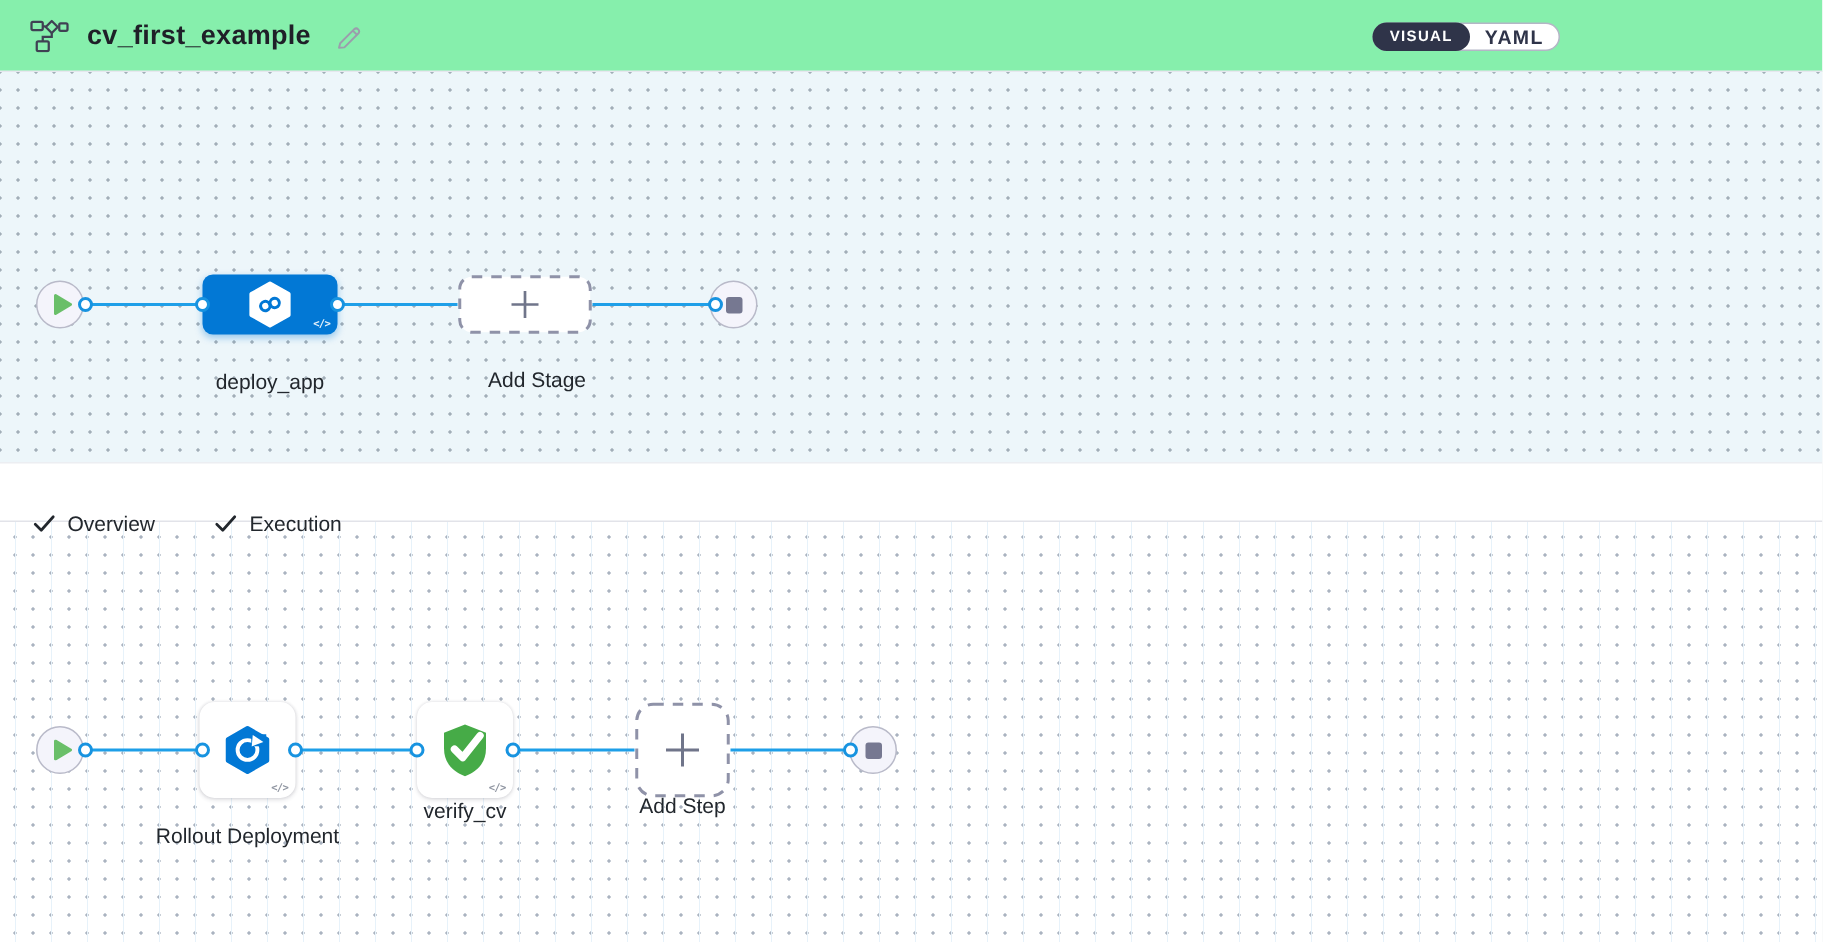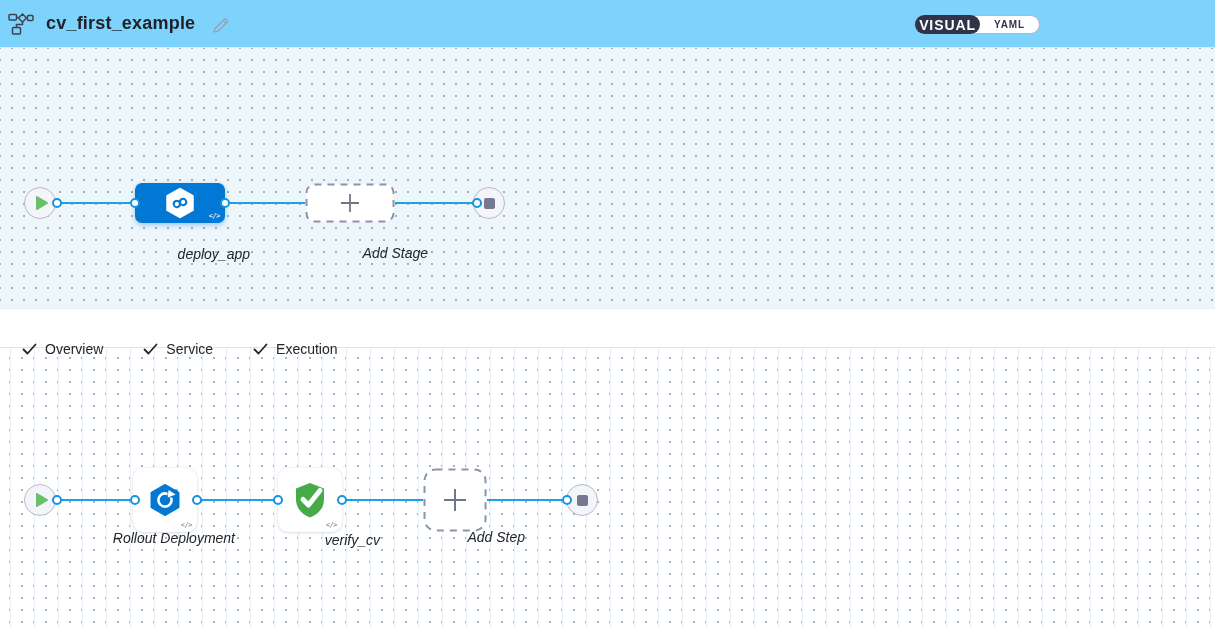--- a/index.html
+++ b/index.html
@@ -1,32 +1,32 @@
 <!DOCTYPE html>
 <html><head>
 <meta charset="utf-8">
 <style>
   * { margin:0; padding:0; box-sizing:border-box; }
   html,body { background:#f4f5f8; }
   body { font-family:"Liberation Sans", sans-serif; }
   .app { position:relative; width:1215px; height:628px; background:#ffffff; overflow:hidden; }
 
   
-  .header { position:absolute; top:0; left:0; right:0; height:48px; background:#7dd3fc;
-            border-bottom:1px solid #e6e7ee; display:flex; align-items:center; padding-left:8px; z-index:6; }
+  .header { position:absolute; top:0; left:0; right:0; height:48px; background:#86efac;
+            border-bottom:1px solid #e6e7ee; display:flex; align-items:center; padding-left:20px; z-index:6; }
   .pipeline-icon { width:26px; height:22px; flex:none; }
   .title { font-size:18px; font-weight:700; color:#1f2028; margin-left:12px; letter-spacing:.2px; }
   .edit-btn { margin-left:14px; width:22px; height:22px; display:flex; align-items:center; justify-content:center; cursor:pointer; }
   .toggle { position:absolute; right:175px; top:15px; width:125px; height:19px; background:#fff;
             border:1px solid #b4b6c6; border-radius:10px; display:flex; align-items:center; }
   .toggle-visual { width:65px; height:19px; margin:-1px 0 -1px -1px; border-radius:10px; background:#2f3449; color:#fff;
                    display:flex; align-items:center; justify-content:center;
-                   font-size:14px; font-weight:700; letter-spacing:.9px; cursor:pointer; }
+                   font-size:10px; font-weight:700; letter-spacing:.9px; cursor:pointer; }
   .toggle-yaml { flex:1; display:flex; align-items:center; justify-content:center; color:#2f3449;
-                 font-size:10px; font-weight:700; letter-spacing:.9px; cursor:pointer; }
+                 font-size:13px; font-weight:700; letter-spacing:.9px; cursor:pointer; }
 
   
   .canvas1 { position:absolute; top:48px; left:0; width:1215px; height:260px;
              background-color:#edf6fa;
              background-image:radial-gradient(#a2aeb8 1px, transparent 1.15px);
              background-size:12px 12px; background-position:6px 6px; }
   .canvas2 { position:absolute; top:348px; left:0; width:1215px; height:280px;
              background-color:#ffffff;
              background-image:linear-gradient(to right,#e7f2fa 1px, transparent 1px),
                               radial-gradient(#aab3c0 1px, transparent 1.15px);
@@ -54,22 +54,22 @@
                display:flex; align-items:center; justify-content:center; z-index:2; cursor:pointer;
                box-shadow:0 2px 5px rgba(2,120,213,.35); }
   .step-box { position:absolute; width:64px; height:64px; border-radius:10px; background:#fff;
               display:flex; align-items:center; justify-content:center; z-index:2; cursor:pointer;
               box-shadow:0 1px 3px rgba(40,41,61,.14), 0 0 2px rgba(40,41,61,.10); }
   .dashed-box { position:absolute; z-index:2; cursor:pointer; }
   .code-glyph { position:absolute; right:5px; bottom:3px; font-family:"DejaVu Sans Mono", monospace;
                 font-size:7px; font-weight:700; letter-spacing:-.5px; }
   .code-glyph.on-blue { color:rgba(255,255,255,.9); }
   .code-glyph.on-white { color:#8f95a1; }
-  .node-label { position:absolute; width:140px; text-align:right; font-size:14px;
-                color:#22272d; line-height:1.5; z-index:2;font-style:italic; }
+  .node-label { position:absolute; width:140px; text-align:center; font-size:14px;
+                color:#22272d; line-height:1.5; z-index:2; }
 </style>
 </head>
 <body>
 
 <div class="app">
 
   <div class="header">
     <svg class="pipeline-icon" viewBox="0 0 26 22" fill="none">
       <rect x="1" y="1.5" width="7.5" height="5.5" rx="1" stroke="#3f4153" stroke-width="1.5"></rect>
       <path d="M14.5 1 L18.5 5 L14.5 9 L10.5 5 Z" stroke="#3f4153" stroke-width="1.5" stroke-linejoin="round"></path>
@@ -133,26 +133,20 @@
     <div class="tab">
       <svg width="15" height="12" viewBox="0 0 15 12" fill="none">
           <path d="M1.5 6.5 L5.5 10.5 L13.5 1.5" stroke="#22272d" stroke-width="1.8" stroke-linecap="round" stroke-linejoin="round"></path>
         </svg>
       <span>Overview</span>
     </div>
     <div class="tab">
       <svg width="15" height="12" viewBox="0 0 15 12" fill="none">
           <path d="M1.5 6.5 L5.5 10.5 L13.5 1.5" stroke="#22272d" stroke-width="1.8" stroke-linecap="round" stroke-linejoin="round"></path>
         </svg>
-      <span>Service</span>
-    </div>
-    <div class="tab">
-      <svg width="15" height="12" viewBox="0 0 15 12" fill="none">
-          <path d="M1.5 6.5 L5.5 10.5 L13.5 1.5" stroke="#22272d" stroke-width="1.8" stroke-linecap="round" stroke-linejoin="round"></path>
-        </svg>
       <span>Execution</span>
     </div>
   </div>
 
   <div class="canvas2">
 
     <div class="edge" style="left:57px;top:151px;width:78px;"></div>
     <div class="edge" style="left:197px;top:151px;width:81px;"></div>
     <div class="edge" style="left:342px;top:151px;width:81px;"></div>
     <div class="edge" style="left:487px;top:151px;width:81px;"></div>
@@ -168,21 +162,21 @@
     <div class="step-box" style="left:133px;top:120px;">
       <svg width="36" height="36" viewBox="0 0 36 36">
         <polygon points="18,3.5 31,11 31,25 18,32.5 5,25 5,11" fill="#0278d5" stroke="#0278d5" stroke-width="3" stroke-linejoin="round"></polygon>
         <circle cx="18" cy="18" r="6.6" stroke="#ffffff" stroke-width="2.6" fill="none"></circle>
         <rect x="20.5" y="7.5" width="10" height="8" fill="#0278d5"></rect>
         <polygon points="21.5,8.0 28.6,12.6 20.8,15.6" fill="#ffffff"></polygon>
       </svg>
       <span class="code-glyph on-white">&lt;/&gt;</span>
     </div>
     <div class="pin" style="left:192px;top:147px;"></div>
-    <div class="node-label" style="left:95px;top:180px;">Rollout Deployment</div>
+    <div class="node-label" style="left:95px;top:199px;">Rollout Deployment</div>
 
     <div class="pin" style="left:273px;top:147px;"></div>
     <div class="step-box" style="left:278px;top:120px;">
       <svg width="42" height="42" viewBox="0 0 42 42" style="overflow:visible;">
         <path d="M21 4 L35 9.5 V20 C35 29.5 29 35.5 21 38.5 C13 35.5 7 29.5 7 20 V9.5 Z" fill="#46ab47"></path>
         <path d="M14 20.5 L19.5 26 L31 11.5" stroke="#ffffff" stroke-width="5" fill="none" stroke-linecap="round" stroke-linejoin="round"></path>
       </svg>
       <span class="code-glyph on-white">&lt;/&gt;</span>
     </div>
     <div class="pin" style="left:337px;top:147px;"></div>

